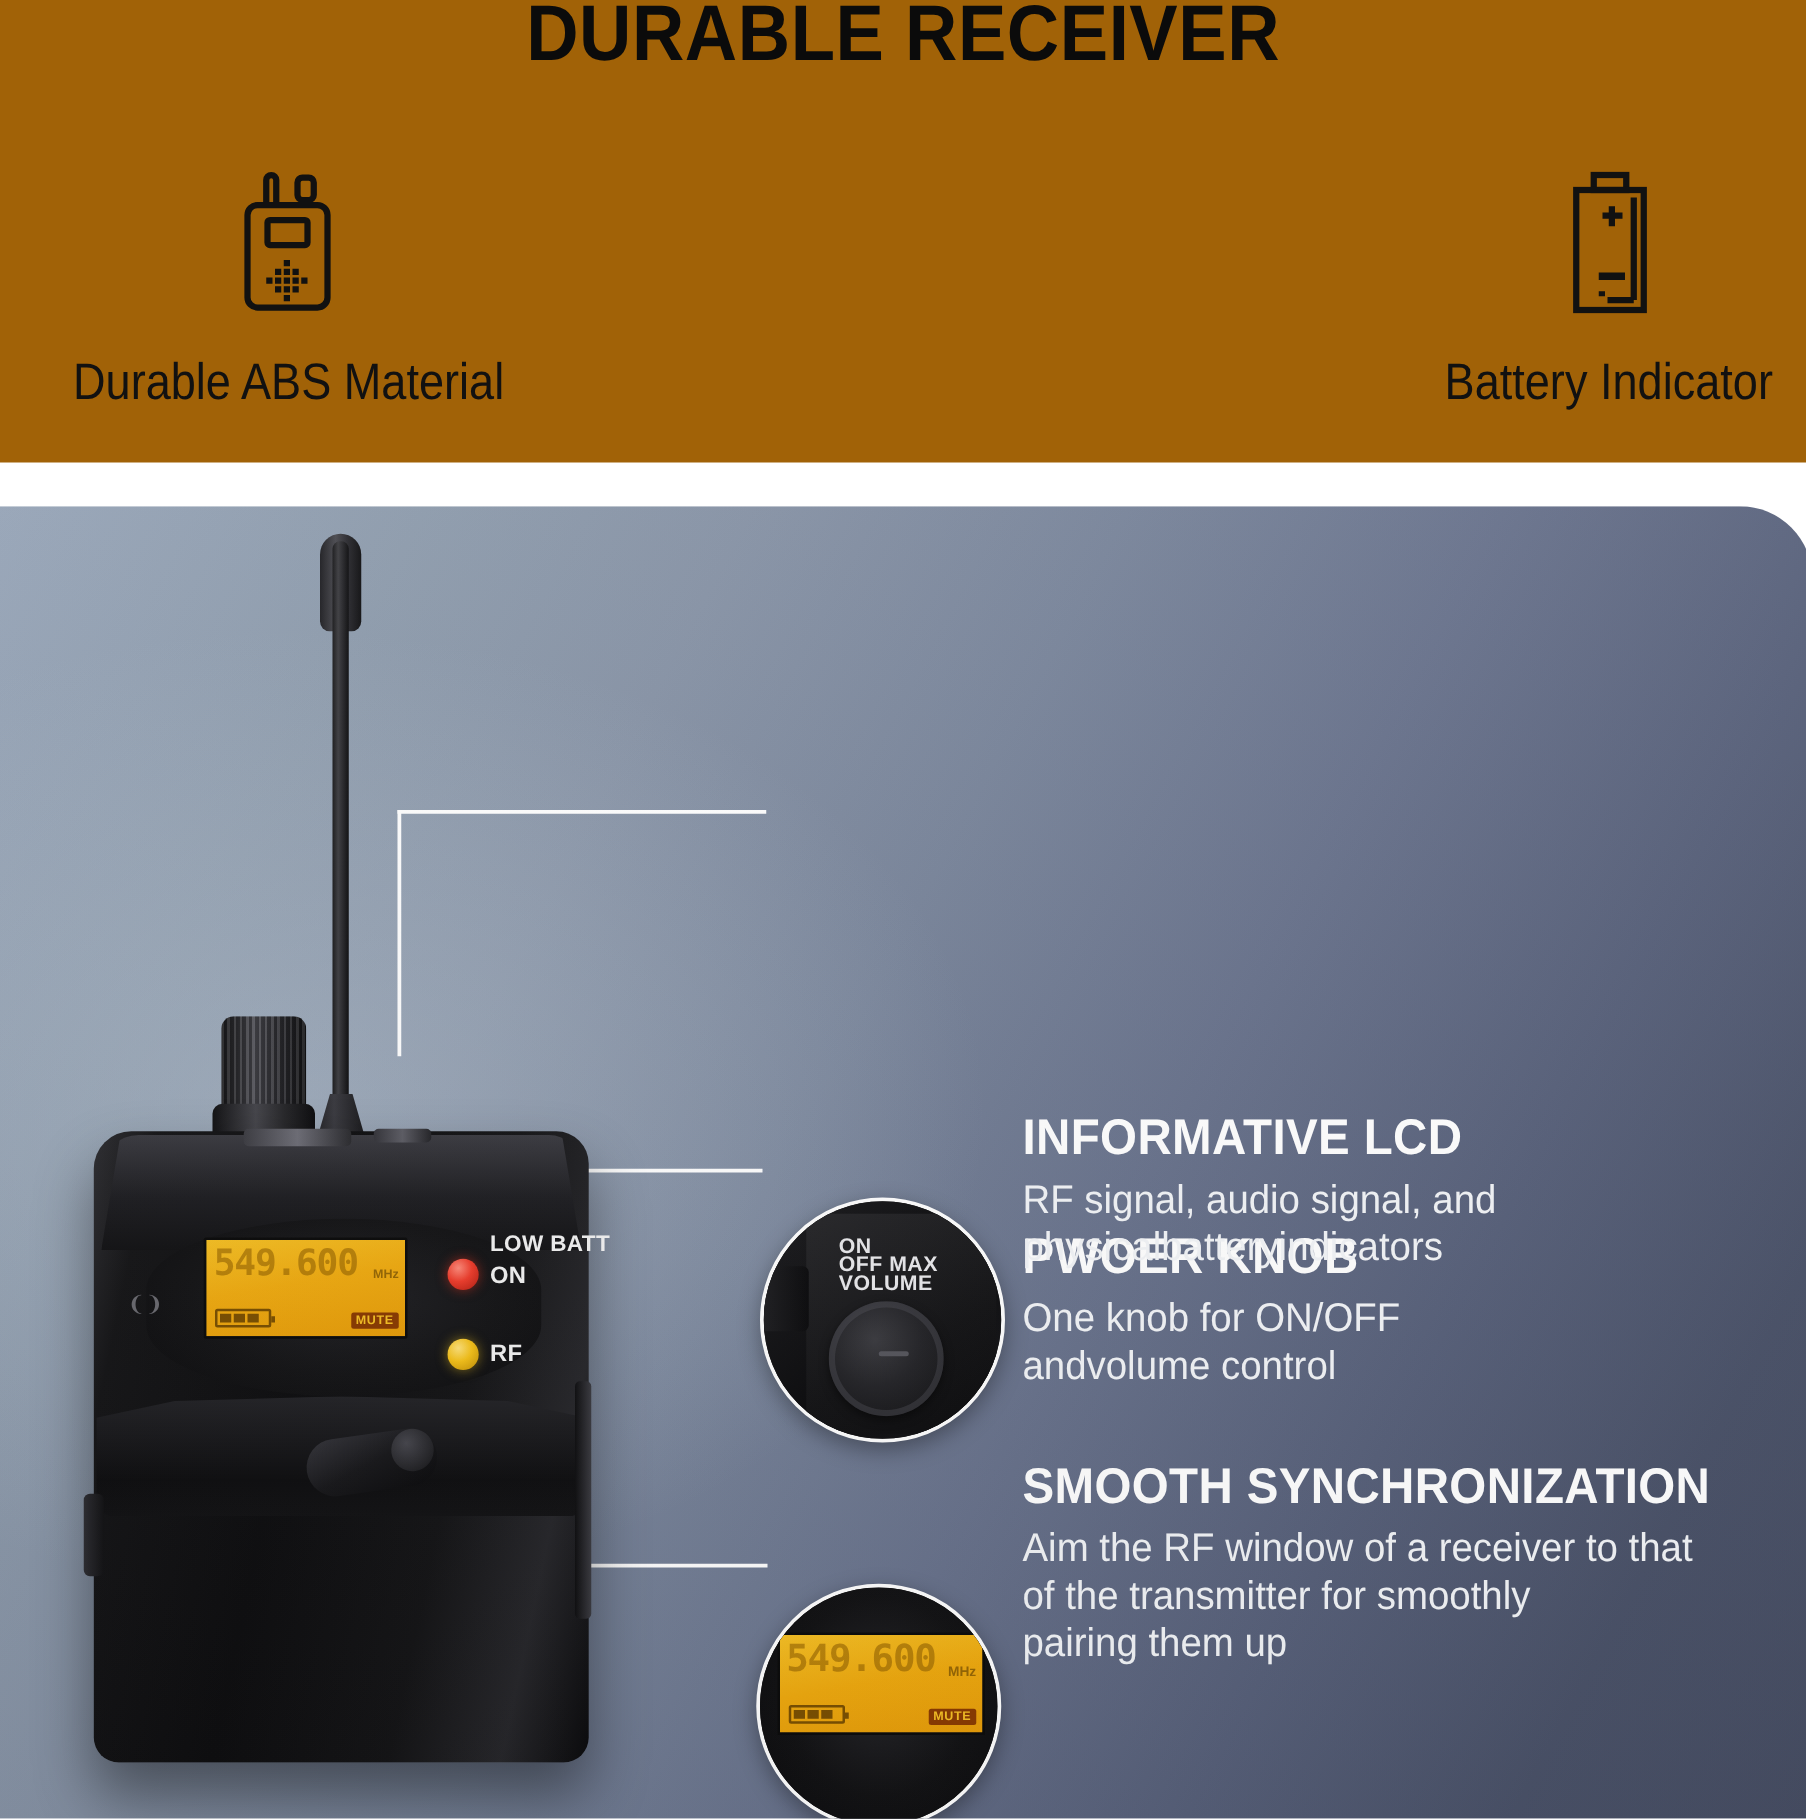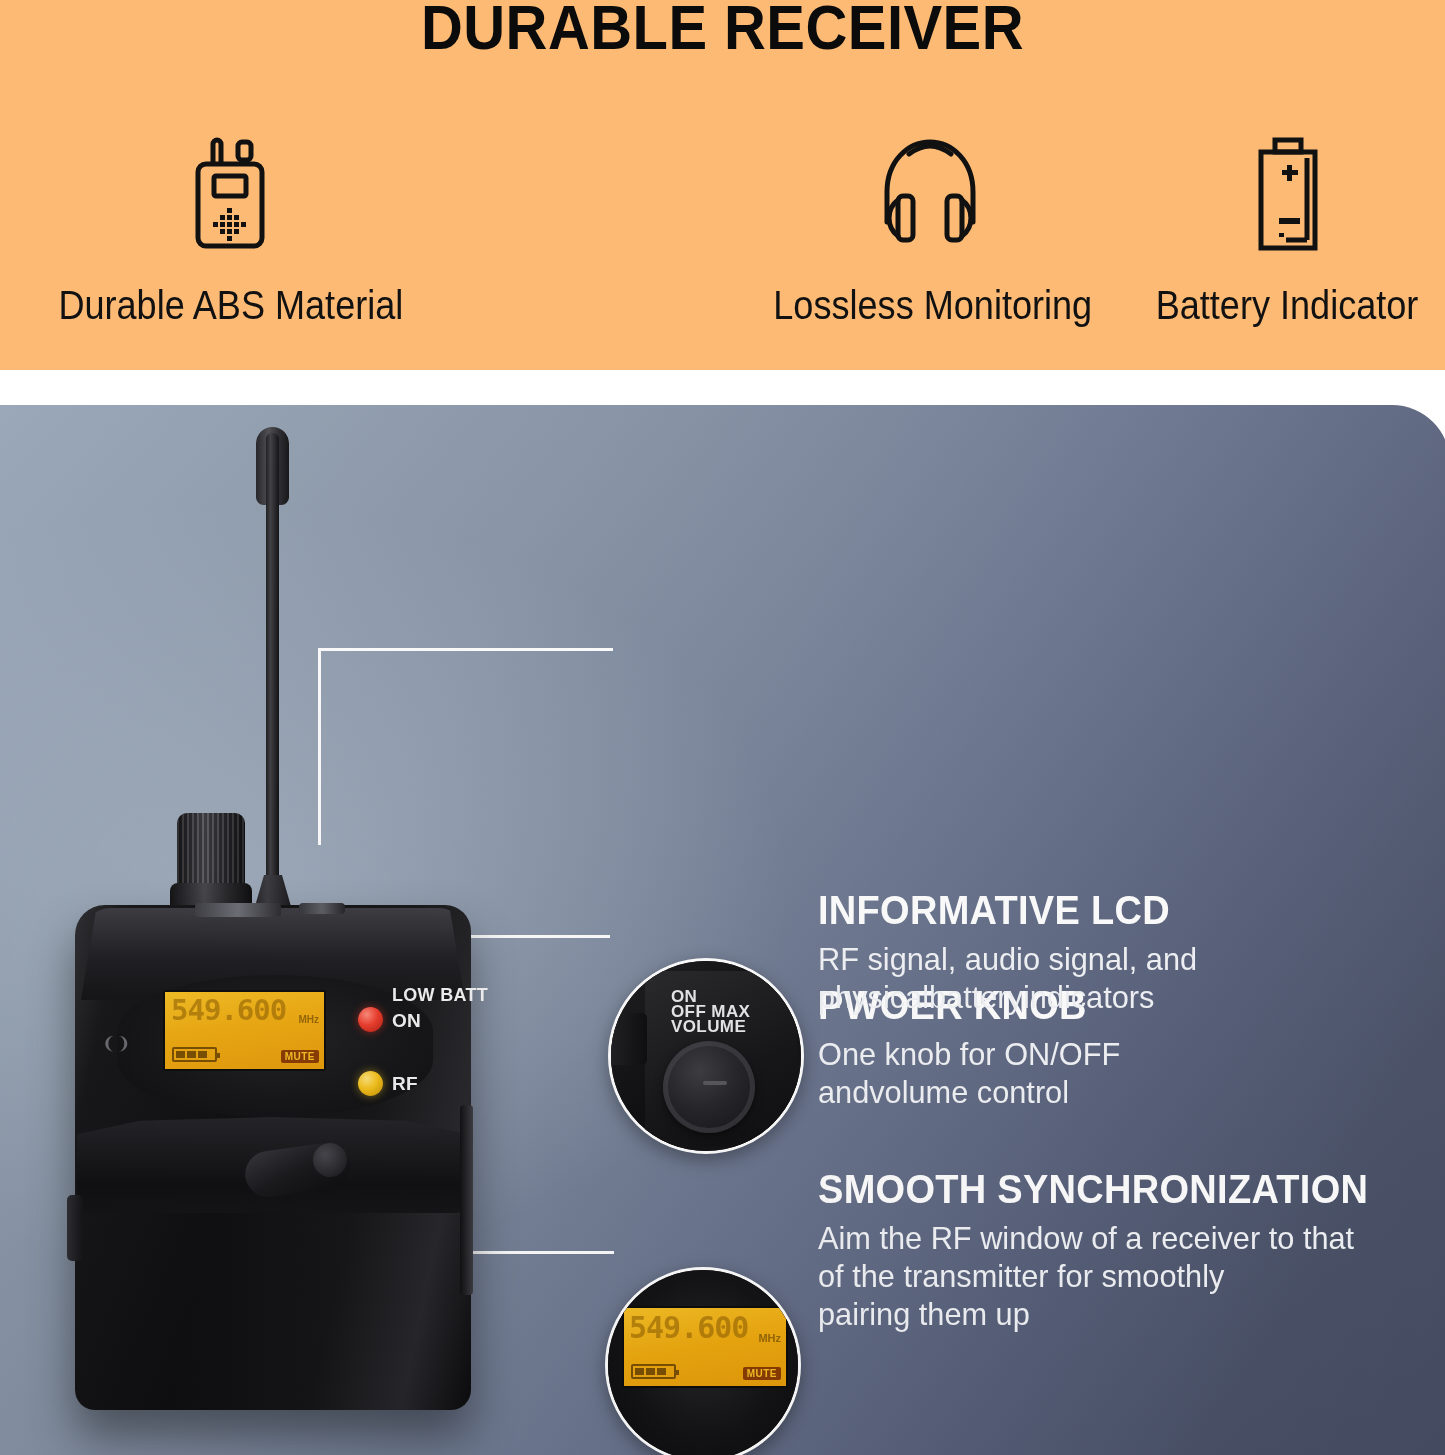--- a/index.html
+++ b/index.html
@@ -5,21 +5,21 @@
   * { margin:0; padding:0; box-sizing:border-box; }
   html,body { width:1445px; height:1455px; }
   body {
     background:#ffffff;
     font-family:"Liberation Sans", sans-serif;
     overflow:hidden;
     position:relative;
   }
 
   
-  #header { position:absolute; left:0; top:0; width:1445px; height:370px; background:#fdba74; }
+  #header { position:absolute; left:0; top:0; width:1445px; height:370px; background:#a16207; }
 
   #page-title {
     position:absolute; left:0; top:-6px; width:1445px;
     text-align:center;
     font-size:63px; font-weight:bold; letter-spacing:0.5px;
     color:#0b0b0b;
     transform:scaleX(0.92); transform-origin:center top;
     line-height:1.05;
   }
 
@@ -306,35 +306,20 @@
               <rect x="45" y="99" width="5" height="5"></rect>
               <rect x="52" y="99" width="5" height="5"></rect>
             <rect x="45" y="106" width="5" height="5"></rect>
           </g>
         </svg>
       </div>
       <div class="feature-label">Durable ABS Material</div>
     </div>
 
 
-    <div class="feature" id="feature-2">
-      <div class="feature-icon">
-        <svg width="130" height="125" viewBox="0 0 130 125">
-          <g fill="none" stroke="#111" stroke-width="5" stroke-linejoin="round" stroke-linecap="round">
-            <path d="M22 92 V62 C22 31 43 12 65 12 C87 12 108 31 108 62 V92"></path>
-            <path d="M44 24 C52 18 58 16 65 16 C72 16 78 18 86 24"></path>
-            <rect x="33" y="66" width="15" height="44" rx="5"></rect>
-            <rect x="82" y="66" width="15" height="44" rx="5"></rect>
-            <path d="M33 70 a21 22 0 0 0 0 36"></path>
-            <path d="M97 70 a21 22 0 0 1 0 36"></path>
-          </g>
-        </svg>
-      </div>
-      <div class="feature-label">Lossless Monitoring</div>
-    </div>
 
     <div class="feature" id="feature-3">
       <div class="feature-icon">
         <svg width="90" height="125" viewBox="0 0 90 125">
           <g fill="none" stroke="#111" stroke-width="5">
             <rect x="33" y="10" width="26" height="12"></rect>
             <rect x="19" y="22" width="54" height="96"></rect>
             <line x1="65" y1="28" x2="65" y2="110"></line>
             <line x1="65" y1="110" x2="44" y2="110"></line>
           </g>

